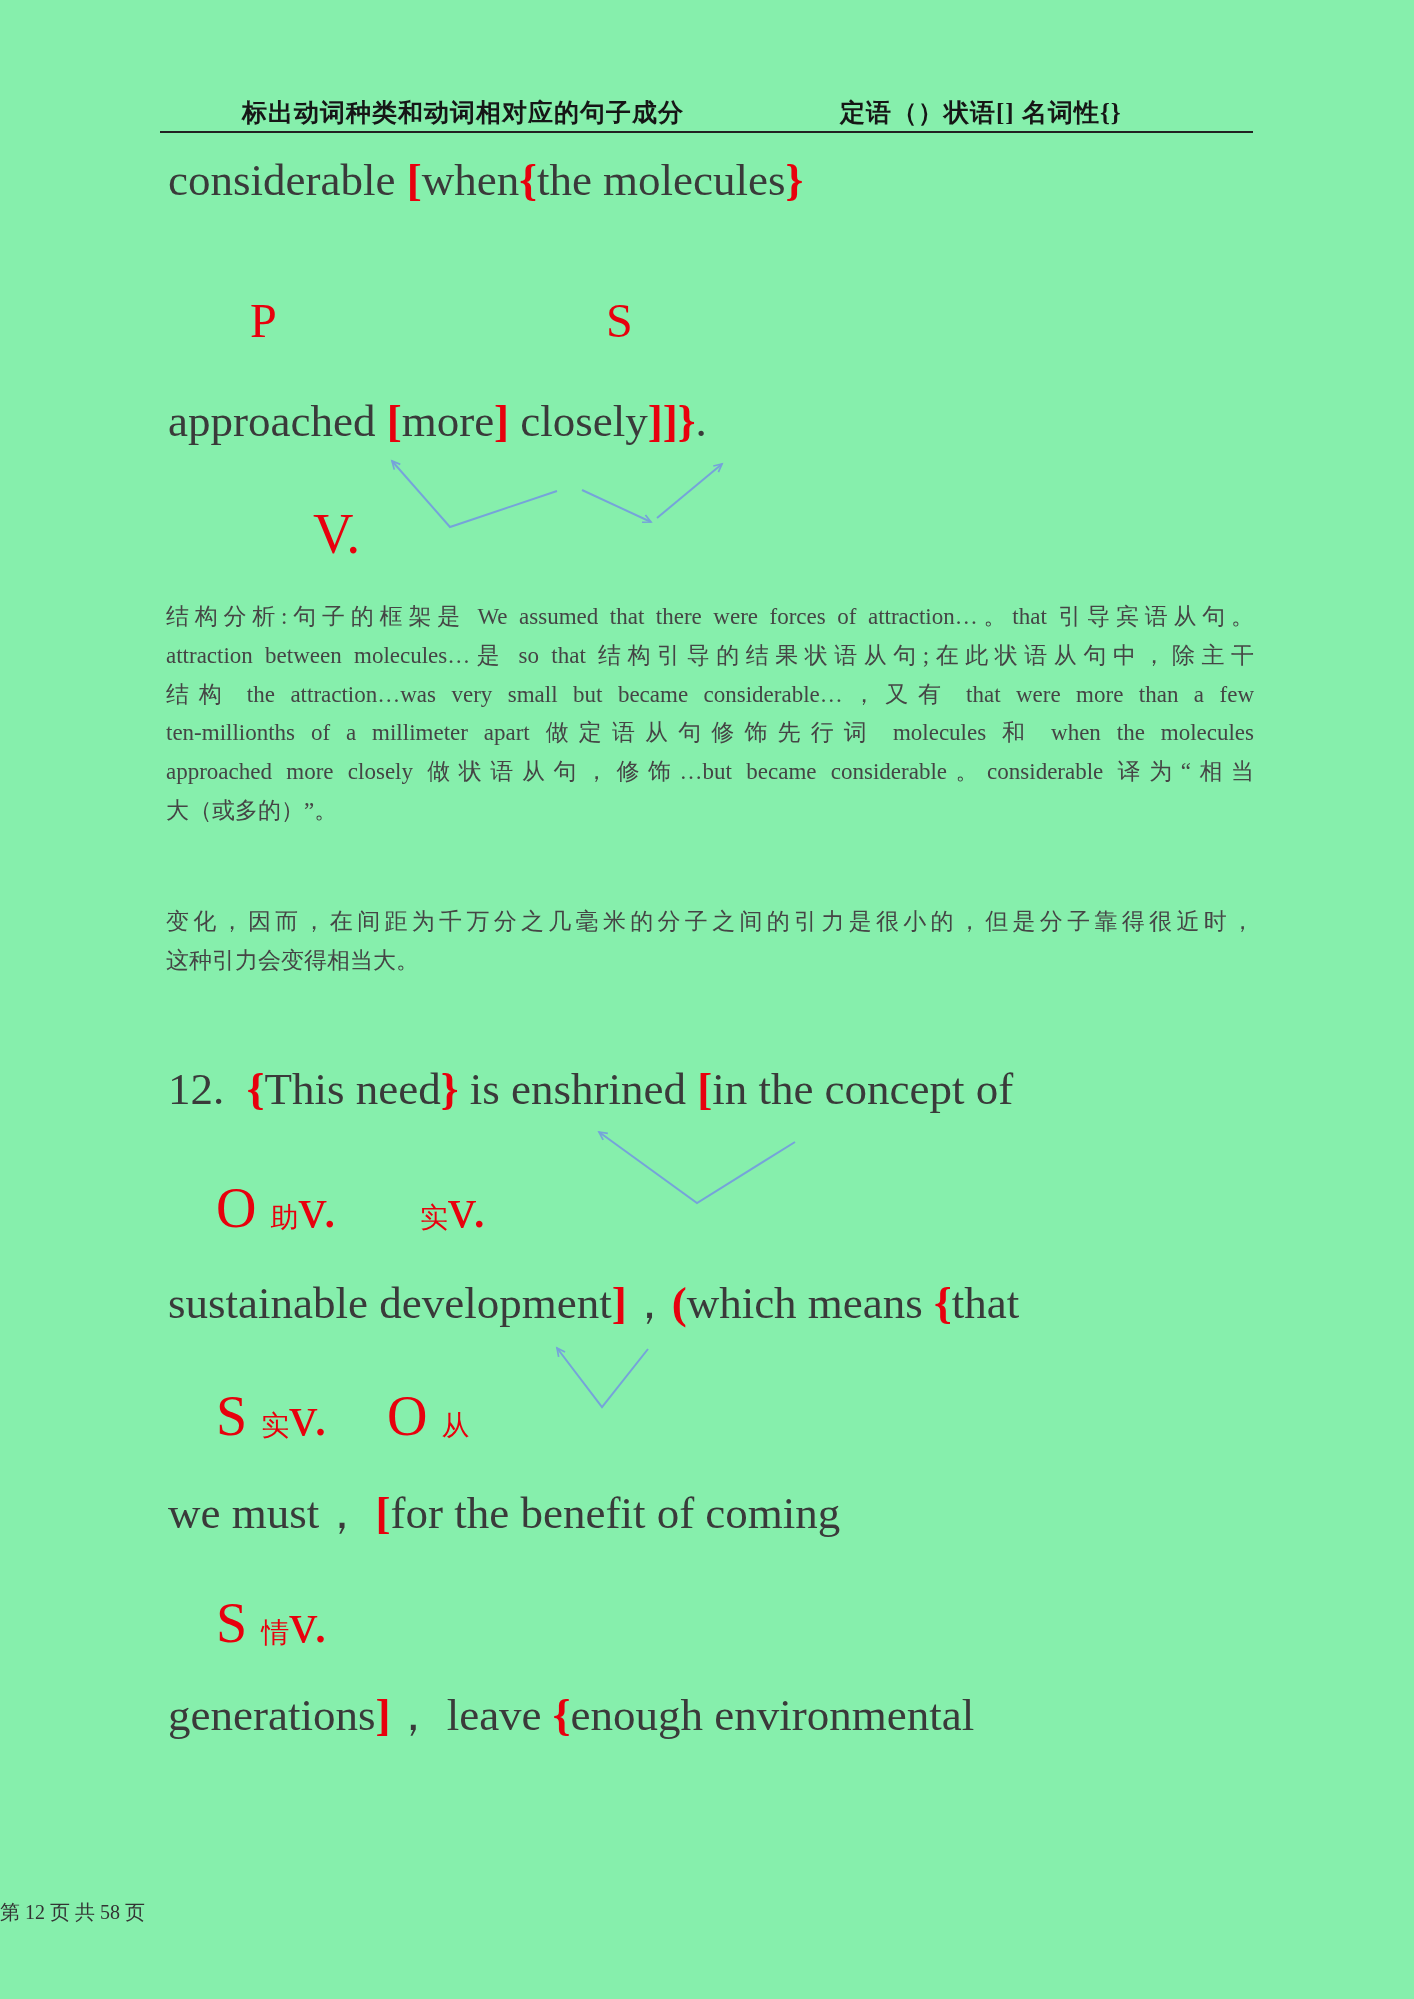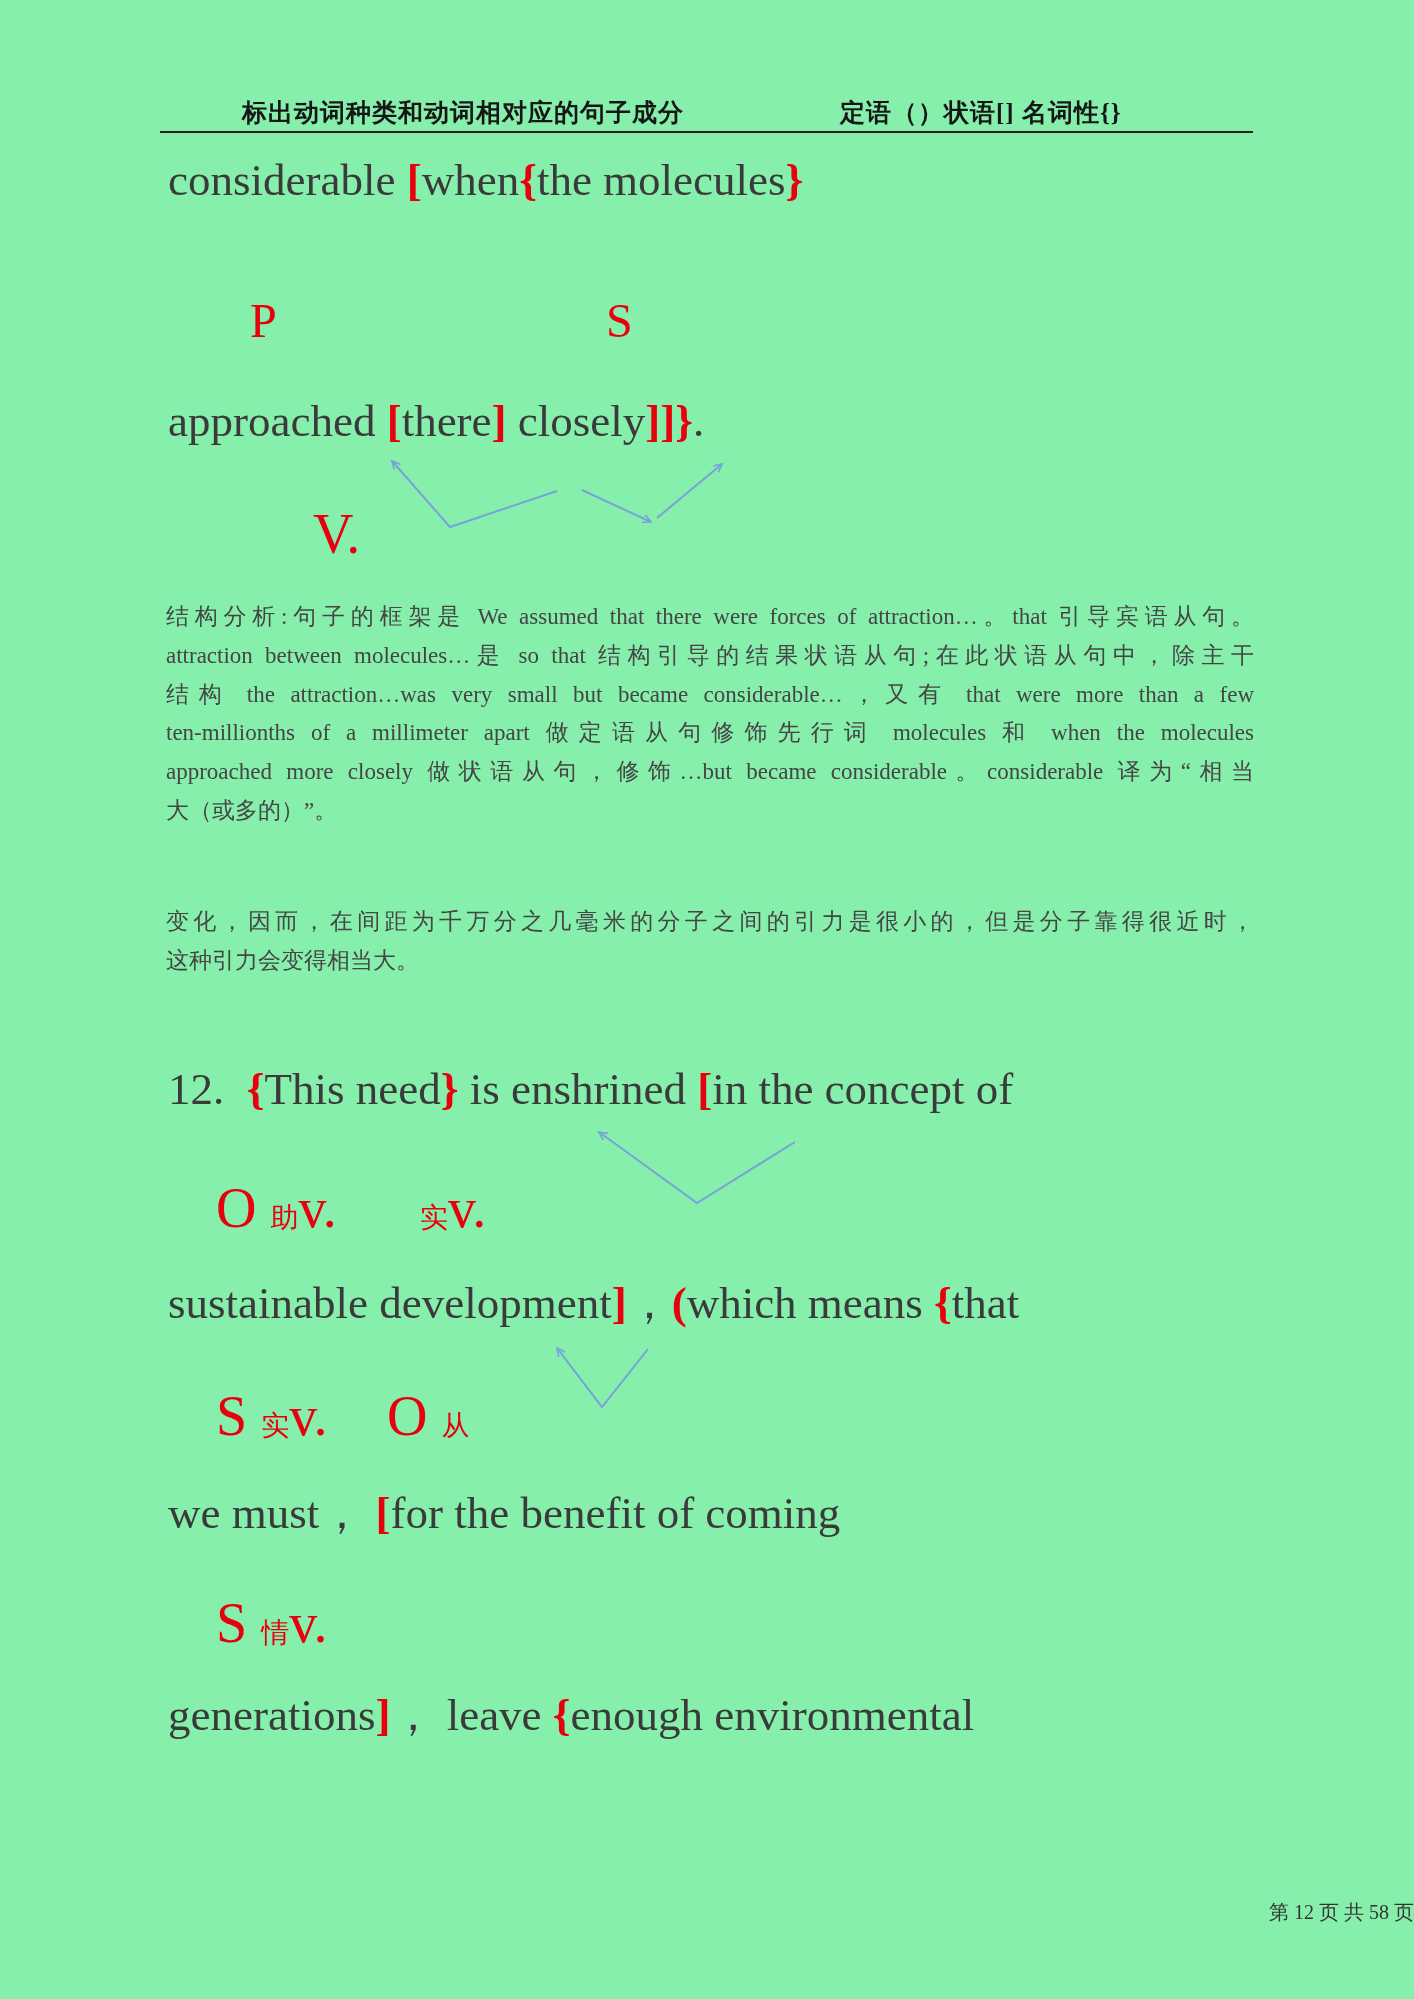--- a/index.html
+++ b/index.html
@@ -24,35 +24,35 @@
   .lbl-ps{position:absolute;color:var(--red);font-size:48px;line-height:1;}
 
   .para{position:absolute;width:1088px;font-size:23px;line-height:38.8px;color:var(--para);}
   .para > div{text-align:justify;text-align-last:justify;}
   .para > div:last-child{text-align-last:left;}
 
   .arrows{position:absolute;left:0;top:0;pointer-events:none;}
   .arrow{fill:none;stroke:var(--blue);stroke-width:2px;}
   .arrowhead{fill:none;stroke:var(--blue);stroke-width:1.7px;}
 
-  .footer{position:absolute;left:0;right:0;text-align:right;font-size:20px;color:#333;white-space:pre;}
+  .footer{position:absolute;left:0;right:0;text-align:left;font-size:20px;color:#333;white-space:pre;}
 </style>
 </head>
 <body>
 
 <div class="page">
 
   <div class="hdr" style="left:242px;top:96px;">标出动词种类和动词相对应的句子成分</div>
   <div class="hdr" style="left:840px;top:96px;">定语（）状语[] 名词性{}</div>
   <div class="rule" style="left:160px;top:131px;width:1093px;"></div>
 
   <div class="bigline" style="left:168px;top:158px;"><span>considerable </span><span class="sg-r">[</span><span>when</span><span class="sg-r">{</span><span>the molecules</span><span class="sg-r">}</span></div>
   <div class="lbl-ps" style="left:250px;top:297px;">P</div>
   <div class="lbl-ps" style="left:606px;top:297px;">S</div>
-  <div class="bigline" style="left:168px;top:399px;"><span>approached </span><span class="sg-r">[</span><span>there</span><span class="sg-r">]</span><span> closely</span><span class="sg-r">]]}</span><span>.</span></div>
+  <div class="bigline" style="left:168px;top:399px;"><span>approached </span><span class="sg-r">[</span><span>more</span><span class="sg-r">]</span><span> closely</span><span class="sg-r">]]}</span><span>.</span></div>
   <div class="lbl" style="left:313px;top:506px;">V.</div>
 
   <div class="para" style="left:166px;top:598px;">
     <div>结构分析:句子的框架是 We assumed that there were forces of attraction…。that 引导宾语从句。</div>
     <div>attraction between molecules…是 so that 结构引导的结果状语从句;在此状语从句中，除主干</div>
     <div>结构 the attraction…was very small but became considerable…，又有 that were more than a few</div>
     <div>ten-millionths of a millimeter apart 做定语从句修饰先行词 molecules 和 when the molecules</div>
     <div>approached more closely 做状语从句，修饰…but became considerable。considerable 译为“相当</div>
     <div>大（或多的）”。</div>
   </div>

